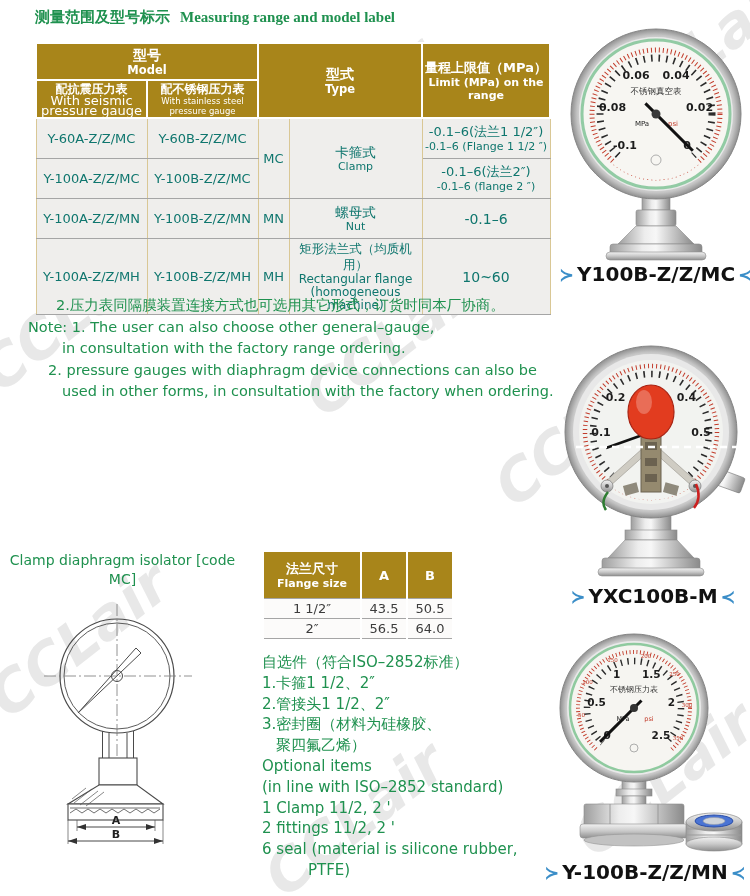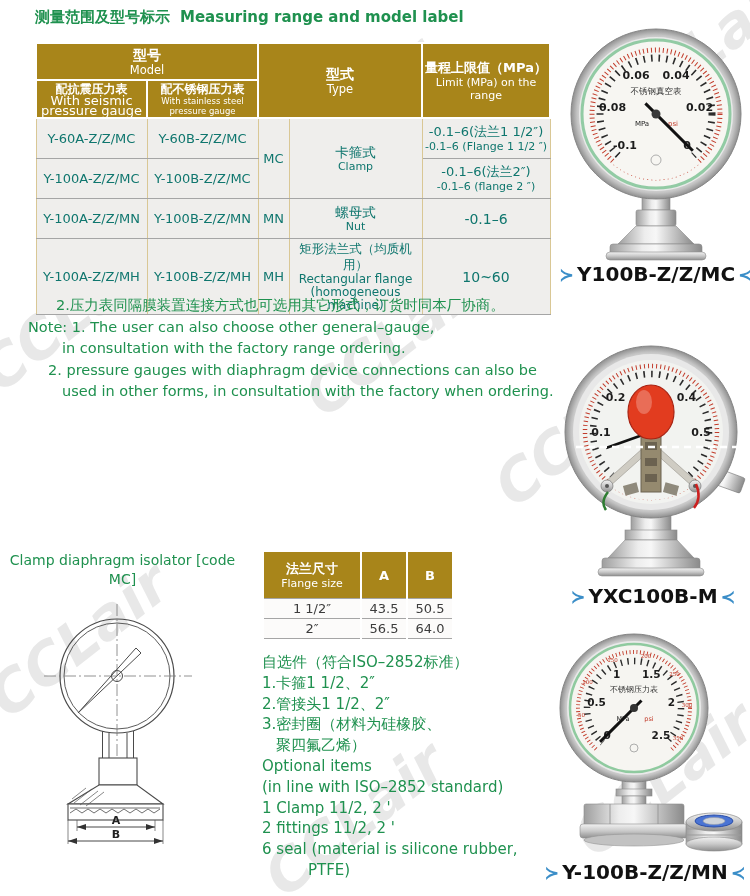--- a/index.html
+++ b/index.html
@@ -6,32 +6,32 @@
   .page{position:relative;width:750px;height:896px;background:#ffffff;overflow:hidden;
         font-family:"DejaVu Sans","Liberation Sans",sans-serif;color:#3c3c3c;}
   svg{font-family:"DejaVu Sans","Liberation Sans",sans-serif;}
 
   
   .wm{position:absolute;font-size:58px;font-weight:bold;font-style:italic;
       color:rgba(178,178,178,0.30);transform:rotate(-38deg);white-space:nowrap;
       pointer-events:none;user-select:none;}
 
   
-  .page-title{position:absolute;left:35px;top:8px;font-size:15px;font-weight:bold;color:#1f914f;}
+  .page-title{position:absolute;left:35px;top:8px;font-size:15px;font-weight:bold;color:#1f914f;font-family:Liberation Serif, serif;}
   .page-title .en{margin-left:10px;}
 
   
   .model-table{position:absolute;left:35px;top:42px;border-collapse:collapse;table-layout:fixed;}
   .model-table th{background:#a8851a;color:#ffffff;border:2px solid #ffffff;
                   font-weight:normal;padding:1px 2px;text-align:center;vertical-align:middle;}
   .model-table td{background:#efeeec;border-right:1px solid #d9c795;border-left:1px solid #d9c795;
                   border-top:1px solid #a5a5a5;border-bottom:1px solid #a5a5a5;
                   text-align:center;vertical-align:middle;padding:2px 1px;font-size:13px;color:#0f766e;}
   .zh-b{display:block;font-size:14px;font-weight:bold;line-height:17px;}
-  .en-s{display:block;font-size:11.5px;line-height:13px;}
+  .en-s{display:block;font-size:11.5px;line-height:13px;font-weight:bold;}
   .en-xs{display:block;font-size:8.5px;line-height:10px;}
   .cell-zh{display:block;font-size:13.5px;line-height:16px;}
   .cell-en{display:block;font-size:11px;line-height:13px;}
   .range2 .cell-zh{font-size:13px;}
 
   
   .notes{position:absolute;left:28px;top:295px;width:520px;color:#1f914f;font-size:14.5px;line-height:21.5px;}
   .notes div{white-space:nowrap;}
 
   

